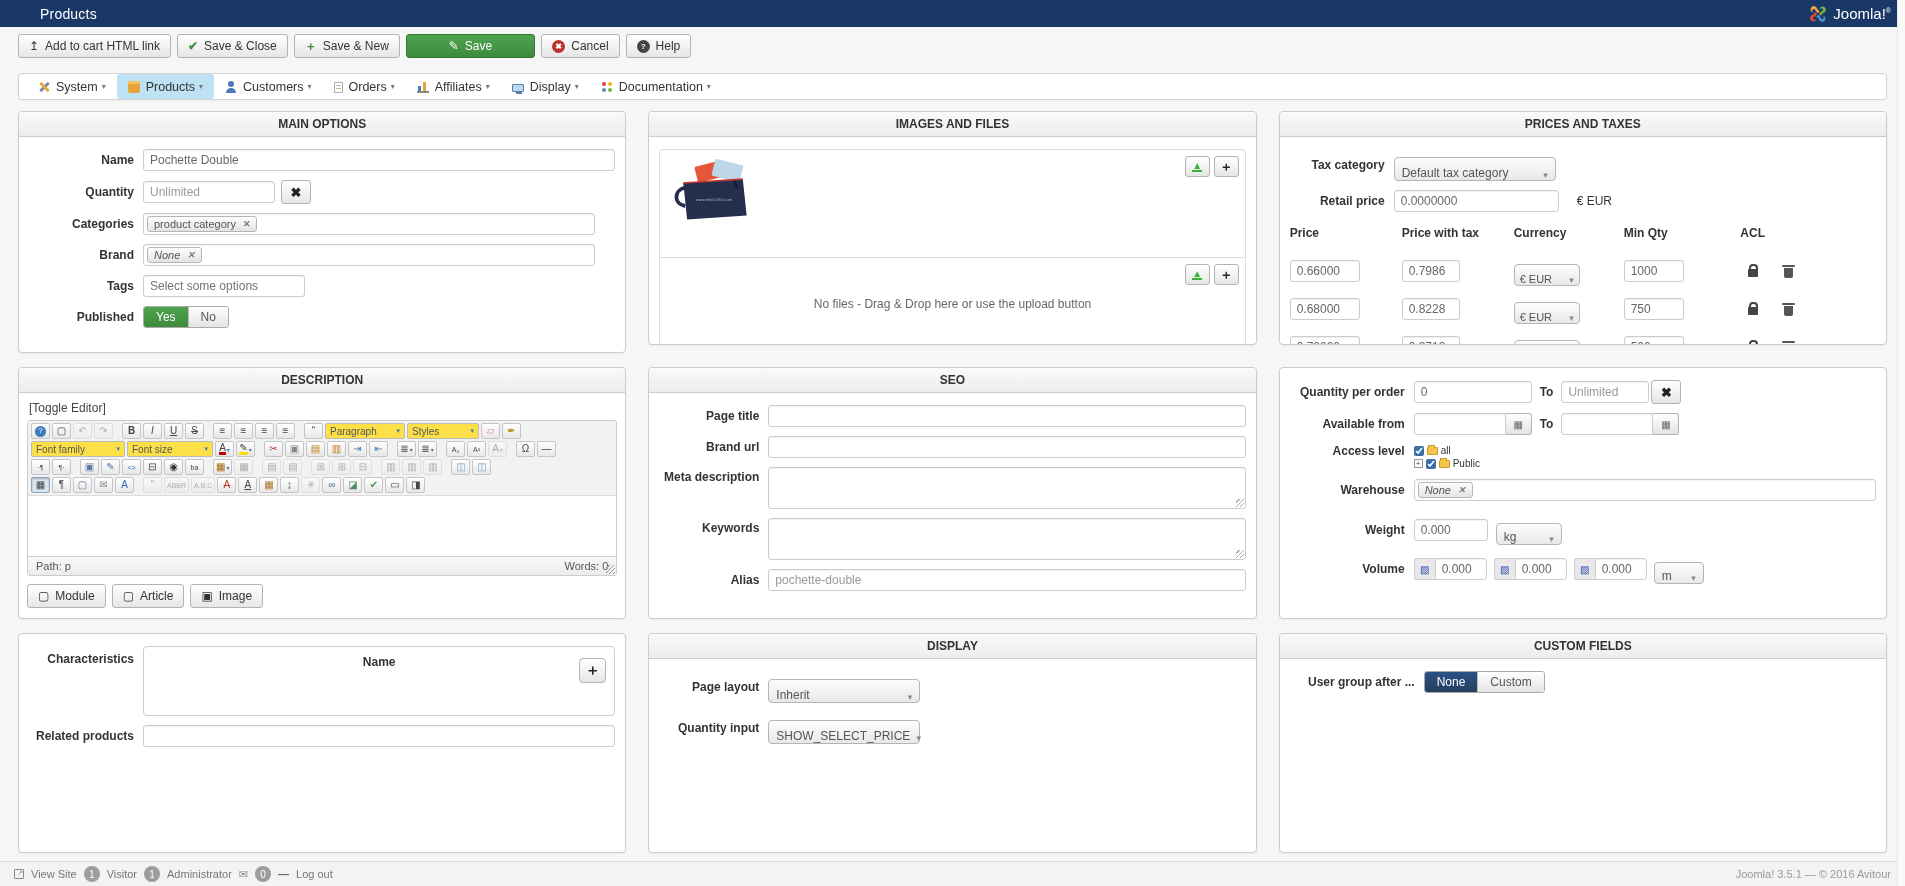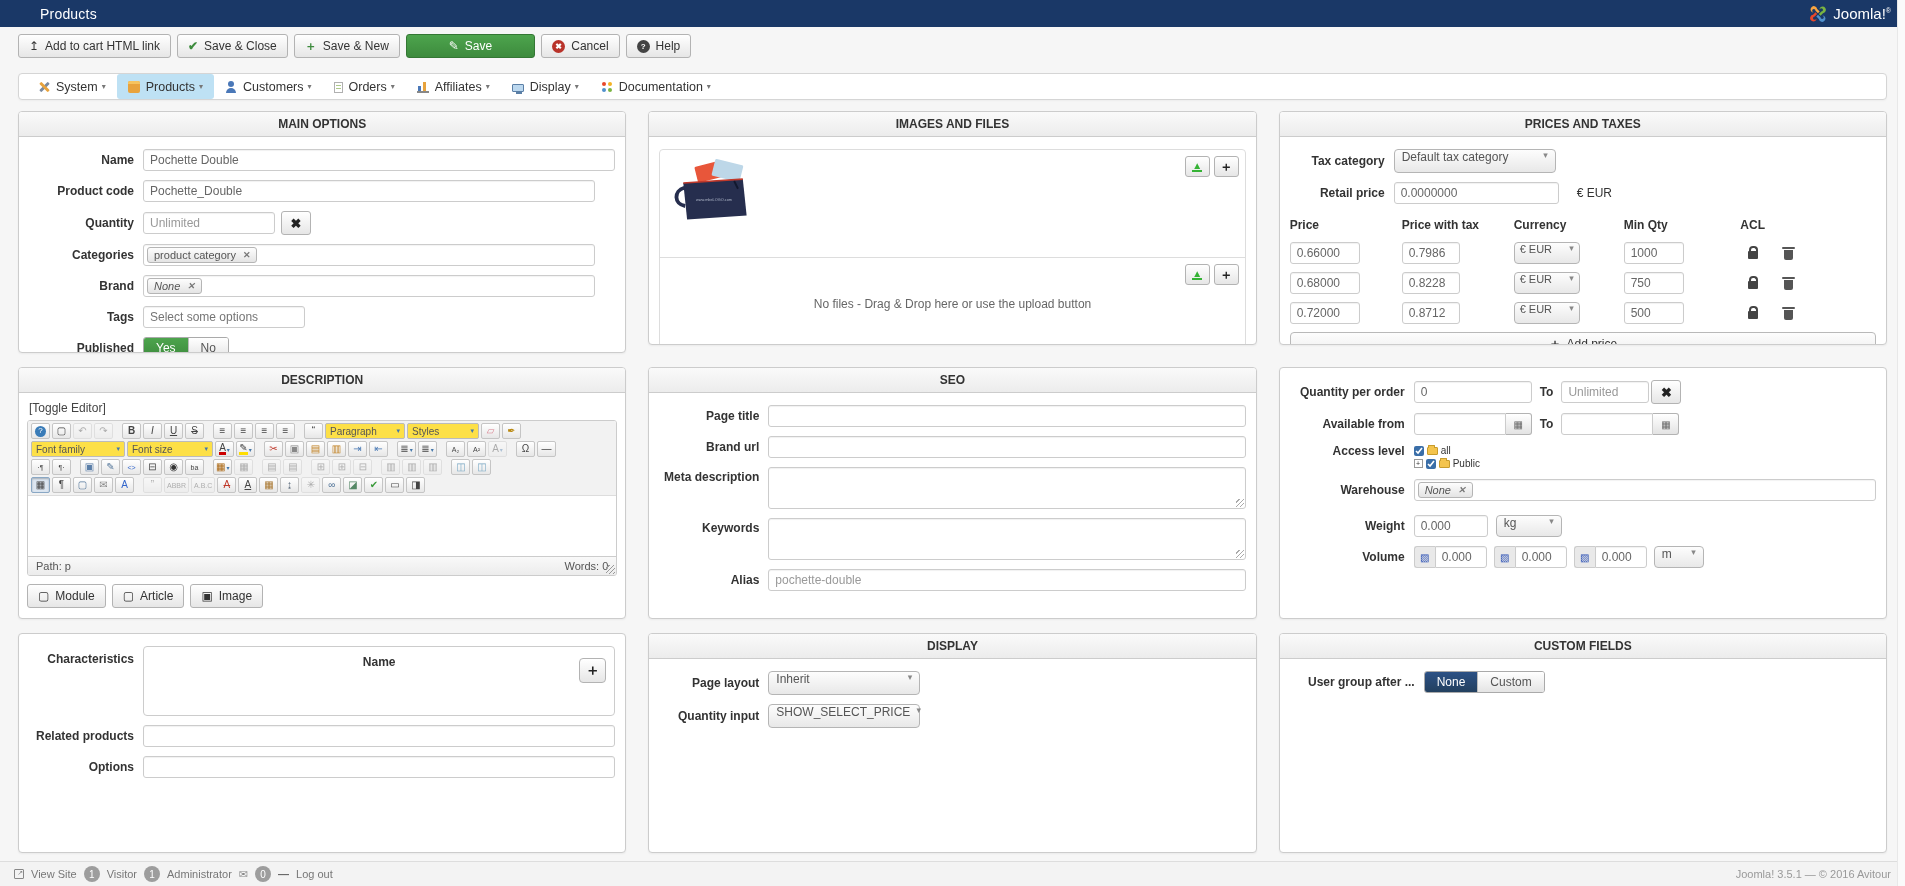--- a/index.html
+++ b/index.html
@@ -57,21 +57,21 @@
   #p-specs { height:220px; } #p-display { height:220px; } #p-custom { height:220px; }
 
   .frow { display:flex; align-items:center; margin-bottom:9px; }
   .flabel { width:105px; min-width:105px; text-align:right; font-weight:bold; font-size:12px; color:#333; margin-right:9px; }
   .inp { height:22px; border:1px solid #ccc; border-radius:3px; padding:0 6px; font-size:12px; color:#666; background:#fff; box-shadow:inset 0 1px 1px rgba(0,0,0,.06); font-family:"Liberation Sans",sans-serif; }
   .inp.dim { color:#999; }
   textarea.inp { height:42px; padding:3px 6px; resize:none; }
   .grip { position:relative; }
   .grip::after { content:""; position:absolute; right:2px; bottom:2px; width:8px; height:8px;
                  background:repeating-linear-gradient(135deg,transparent 0 2px,#aaa 2px 3px); }
-  .sel { display:inline-flex; align-items:flex-start; justify-content:space-between; border:1px solid #b5b5b5; border-radius:4px; background:linear-gradient(#fdfdfd,#e8e8e8); height:24px; padding:0 7px; font-size:12px; color:#555; cursor:pointer; }
+  .sel { display:inline-flex; align-items:flex-end; justify-content:space-between; border:1px solid #b5b5b5; border-radius:4px; background:linear-gradient(#fdfdfd,#e8e8e8); height:24px; padding:0 7px; font-size:12px; color:#555; cursor:pointer;margin-top:8px; }
   .sel .cr { font-size:9px; color:#888; margin-left:6px; }
   .xbtn { height:24px; width:30px; margin-left:6px; border:1px solid #b3b3b3; border-radius:3px; background:linear-gradient(#fff,#e6e6e6); font-weight:bold; font-size:13px; color:#222; display:inline-flex; align-items:center; justify-content:center; cursor:pointer; }
   .chipbox { flex:1; min-height:22px; border:1px solid #ccc; border-radius:3px; background:#fff; padding:2px 3px; display:flex; align-items:center; box-shadow:inset 0 1px 1px rgba(0,0,0,.05); }
   .chip { display:inline-flex; align-items:center; gap:7px; border:1px solid #b5b5b5; border-radius:3px; background:linear-gradient(#fdfdfd,#e4e4e4); padding:1px 6px; font-size:11px; color:#555; }
   .chip .x { font-size:9px; color:#777; font-weight:bold; cursor:pointer; }
   .chip.it { font-style:italic; }
   .tgl { display:inline-flex; border:1px solid #aaa; border-radius:3px; overflow:hidden; }
   .tgl span { padding:3px 12px; font-size:12px; cursor:pointer; }
   .tgl .on-g { background:linear-gradient(#4da44d,#3d8b3d); color:#fff; }
   .tgl .on-b { background:linear-gradient(#2c5185,#23405f); color:#fff; }
@@ -110,21 +110,21 @@
   .zone-btns { position:absolute; top:6px; right:6px; display:flex; gap:4px; }
   .mini-btn { width:25px; height:21px; border:1px solid #b3b3b3; border-radius:3px; background:linear-gradient(#fff,#e6e6e6); display:inline-flex; align-items:center; justify-content:center; font-size:11px; cursor:pointer; }
   .up-arrow { color:#35b335; font-weight:bold; border-bottom:2px solid #35b335; line-height:9px; font-size:10px; }
   .plus-g { font-weight:bold; color:#222; font-size:13px; }
   .thumb { position:absolute; left:10px; top:8px; }
 
   
   .prices .flabel { width:95px; min-width:95px; }
   .eur { margin-left:18px; font-size:12px; color:#333; }
   .p-head, .p-row { display:flex; align-items:center; }
-  .p-head { margin:14px 0 10px; font-weight:bold; font-size:12px; }
+  .p-head { margin:14px 0 16px; font-weight:bold; font-size:12px; }
   .p-row { margin-bottom:8px; }
   .pc { display:inline-flex; align-items:center; }
   .w1 { width:112px; } .w2 { width:112px; } .w3 { width:110px; } .w4 { width:108px; } .w5 { width:42px; justify-content:center; } .w6 { width:30px; justify-content:center; }
   .p-row .w1 .inp { width:70px; } .p-row .w2 .inp { width:58px; } .p-row .w4 .inp { width:60px; }
   .sel.small { height:22px; width:66px; font-size:11px; padding:0 5px; }
   .lock-icon { position:relative; width:10px; height:8px; background:#444; border-radius:1px; display:inline-block; margin-top:4px; cursor:pointer; }
   .lock-icon::before { content:""; position:absolute; top:-5px; left:1px; width:5px; height:5px; border:2px solid #444; border-bottom:none; border-radius:4px 4px 0 0; }
   .trash-icon { position:relative; width:9px; height:10px; background:#555; border-radius:0 0 2px 2px; display:inline-block; margin-top:3px; cursor:pointer; }
   .trash-icon::before { content:""; position:absolute; top:-3px; left:-2px; width:13px; height:2px; background:#555; border-radius:1px; }
   .add-price { width:100%; height:24px; border:1px solid #b9b9b9; border-radius:4px; background:linear-gradient(#fdfdfd,#ededed); font-size:12px; color:#333; display:flex; align-items:center; justify-content:center; gap:5px; cursor:pointer; margin-top:4px; }
@@ -254,24 +254,20 @@
 <div class="content">
 
   <section class="panel" id="p-main">
     <div class="panel-h">MAIN OPTIONS</div>
     <div class="panel-b">
       <div class="frow">
         <label class="flabel">Name</label>
         <input class="inp" style="width: 508px;" value="Pochette Double">
       </div>
       <div class="frow">
-        <label class="flabel">Product code</label>
-        <input class="inp" style="width: 452px;" value="Pochette_Double">
-      </div>
-      <div class="frow">
         <label class="flabel">Quantity</label>
         <input class="inp dim" style="width: 132px;" value="Unlimited">
         <button class="xbtn">✖</button>
       </div>
       <div class="frow">
         <label class="flabel">Categories</label>
         <span class="chipbox" style="max-width:452px">
           <span class="chip">
             <span>product category</span>
             <span class="x">✕</span>
@@ -836,24 +832,20 @@
         <label class="flabel" style="margin-top:6px">Characteristics</label>
         <span class="char-box">
           <span>Name</span>
           <button class="addb">＋</button>
         </span>
       </div>
       <div class="frow">
         <label class="flabel">Related products</label>
         <input class="inp fill" style="">
       </div>
-      <div class="frow">
-        <label class="flabel">Options</label>
-        <input class="inp fill" style="">
-      </div>
     </div>
   </section>
 
   <section class="panel disp" id="p-display">
     <div class="panel-h">DISPLAY</div>
     <div class="panel-b">
       <div class="frow">
         <label class="flabel">Page layout</label>
         <span class="sel" style="width:152px">
           <span>Inherit</span>

